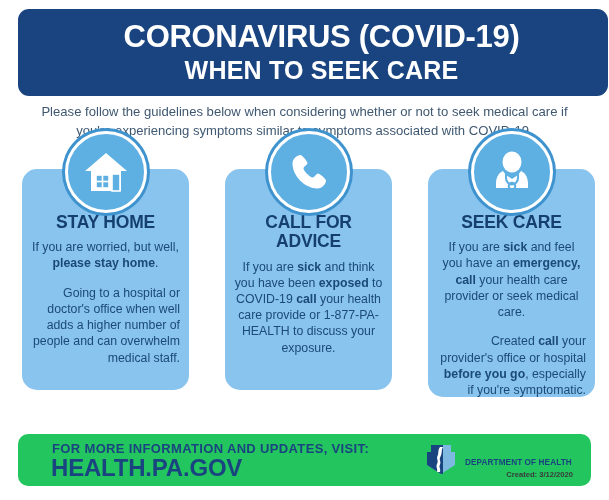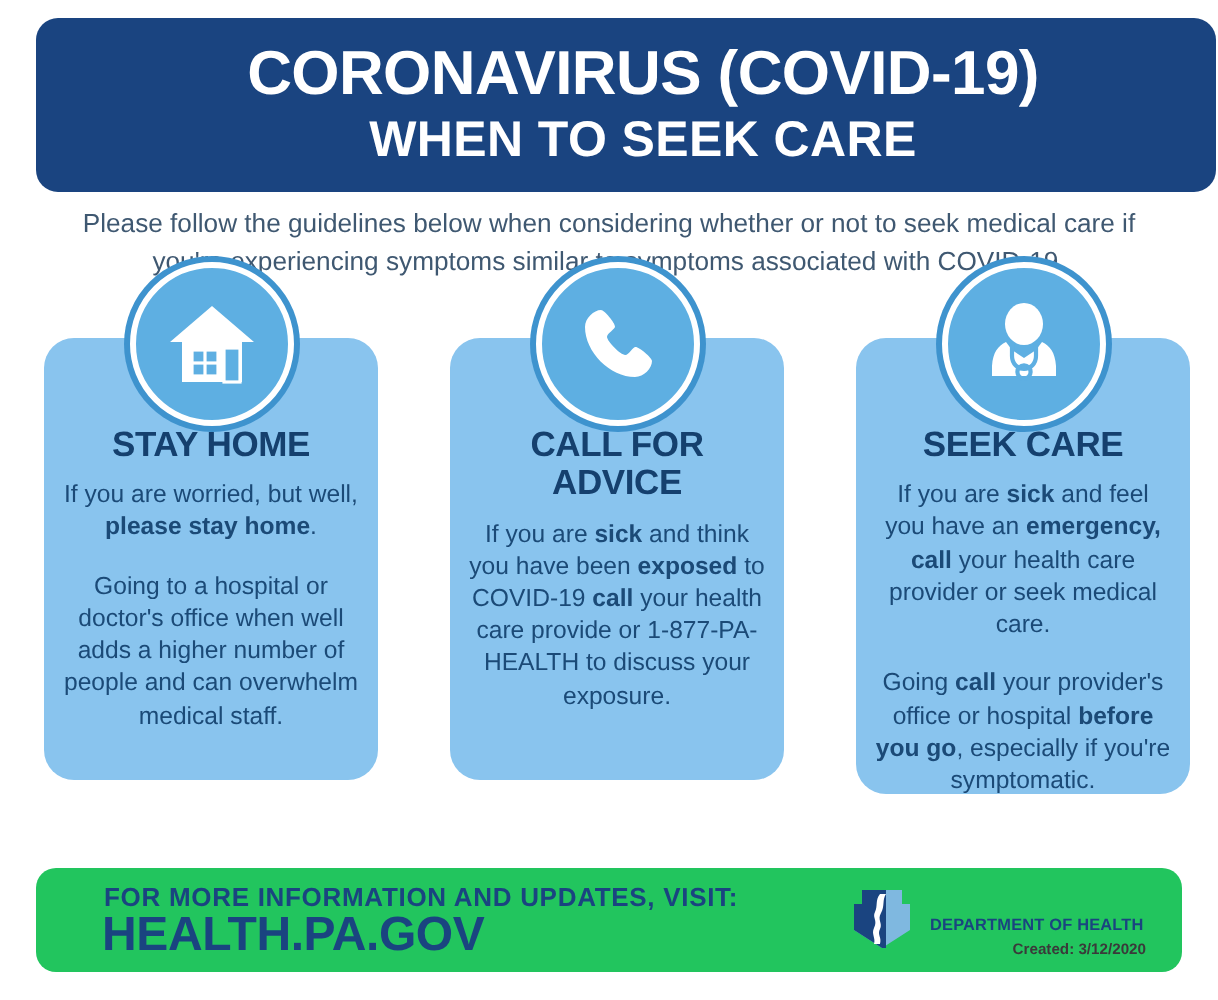--- a/index.html
+++ b/index.html
@@ -99,21 +99,21 @@
     letter-spacing: -0.2px;
     margin: 0 0 7px 0;
     line-height: 1.1;
   }
   .card-para {
     color: #1B4A77;
     font-size: 12.3px;
     line-height: 1.32;
     margin: 0;
   }
-  .card-para + .card-para { margin-top: 13px; }
+  .card-para + .card-para { margin-top: 13px; text-align: right; }
   .card-para b { font-weight: bold; }
 
   
   #footer-bar {
     position: absolute;
     left: 18px;
     top: 434px;
     width: 573px;
     height: 52px;
     background: #22c55e;
@@ -225,21 +225,21 @@
     <svg width="44" height="44" viewBox="0 0 44 44" aria-hidden="true">
       <ellipse cx="22" cy="12" rx="9.5" ry="10.5" fill="#ffffff"></ellipse>
       <path d="M13 21 C9 23 6.5 26 6 33 L6 38 L38 38 L38 33 C37.5 26 35 23 31 21 L28 25 L22 29 L16 25 Z" fill="#ffffff"></path>
       <path d="M16 22 L16 28 C16 32 19 34.5 22 34.5 C25 34.5 28 32 28 28 L28 22" fill="none" stroke="#5EAFE2" stroke-width="2.1"></path>
       <circle cx="22" cy="36" r="3.3" fill="none" stroke="#5EAFE2" stroke-width="2.1"></circle>
       <line x1="22" y1="34.5" x2="22" y2="33" stroke="#5EAFE2" stroke-width="2.1"></line>
     </svg>
   </div>
   <div class="card-heading">SEEK CARE</div>
   <p class="card-para"><span>If you are </span><b>sick</b><span> and feel you have an </span><b>emergency, call</b><span> your health care provider or seek medical care.</span></p>
-  <p class="card-para"><span>Going </span><b>call</b><span> your provider's office or hospital </span><b>before you go</b><span>, especially if you're symptomatic.</span></p>
+  <p class="card-para"><span>Created </span><b>call</b><span> your provider's office or hospital </span><b>before you go</b><span>, especially if you're symptomatic.</span></p>
 </div>
 
 <div id="footer-bar">
   <div id="footer-info-line">FOR MORE INFORMATION AND UPDATES, VISIT:</div>
   <div id="footer-url">HEALTH.PA.GOV</div>
 
   <div id="pa-logo">
     <svg id="pa-keystone" viewBox="0 0 36 36">
       <path d="M8 4 L28 4 L28 11 L32 11 L32 24 L18 33 L4 24 L4 11 L8 11 Z" fill="#7FB8E0"></path>
       <path d="M8 4 L20 4 L20 33 L18 33 L4 24 L4 11 L8 11 Z" fill="#1A4480"></path>

